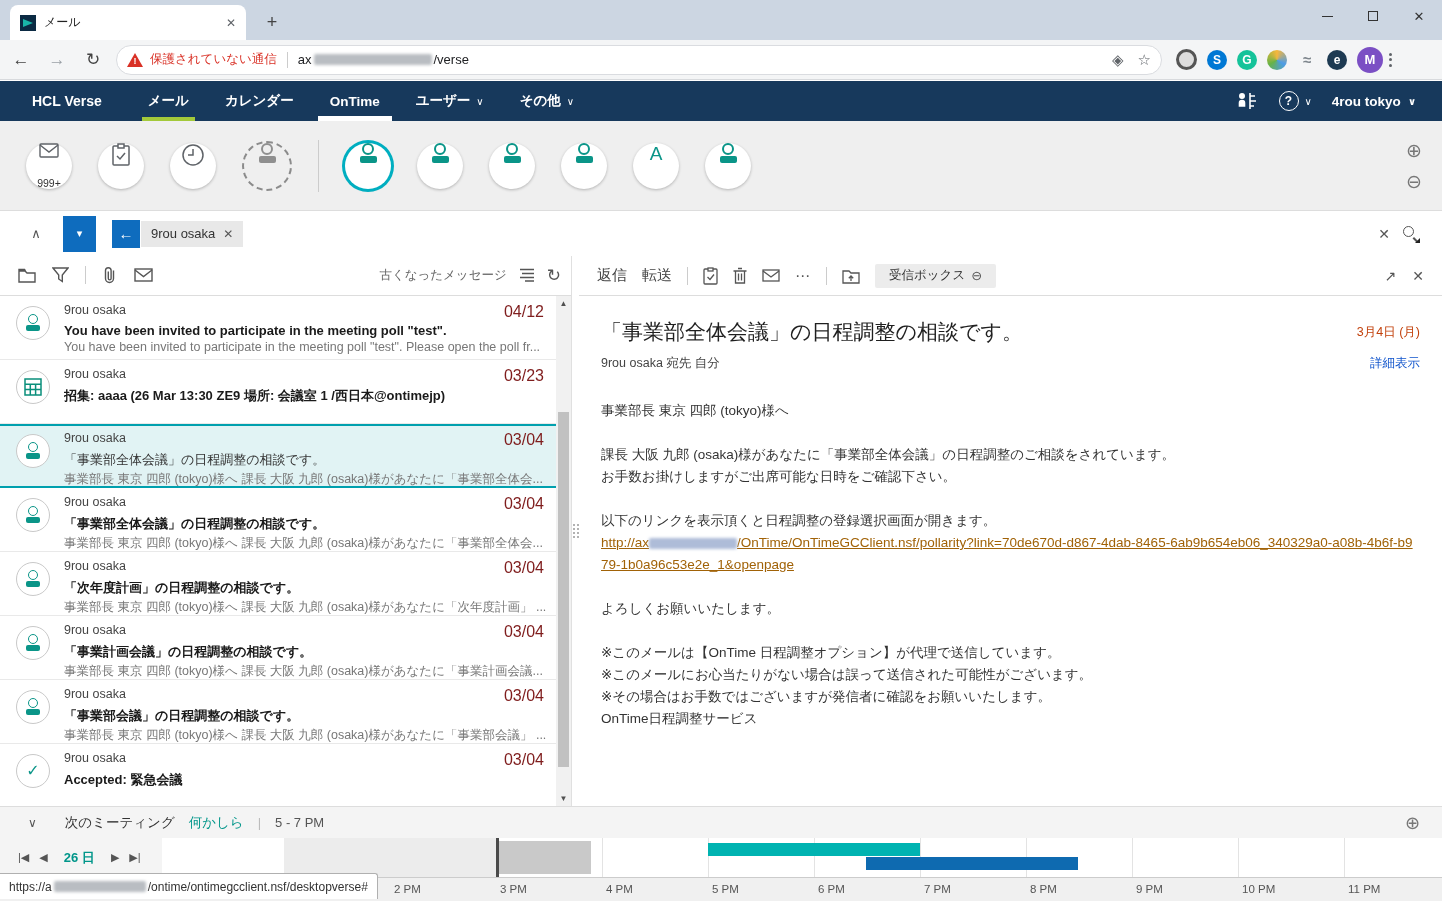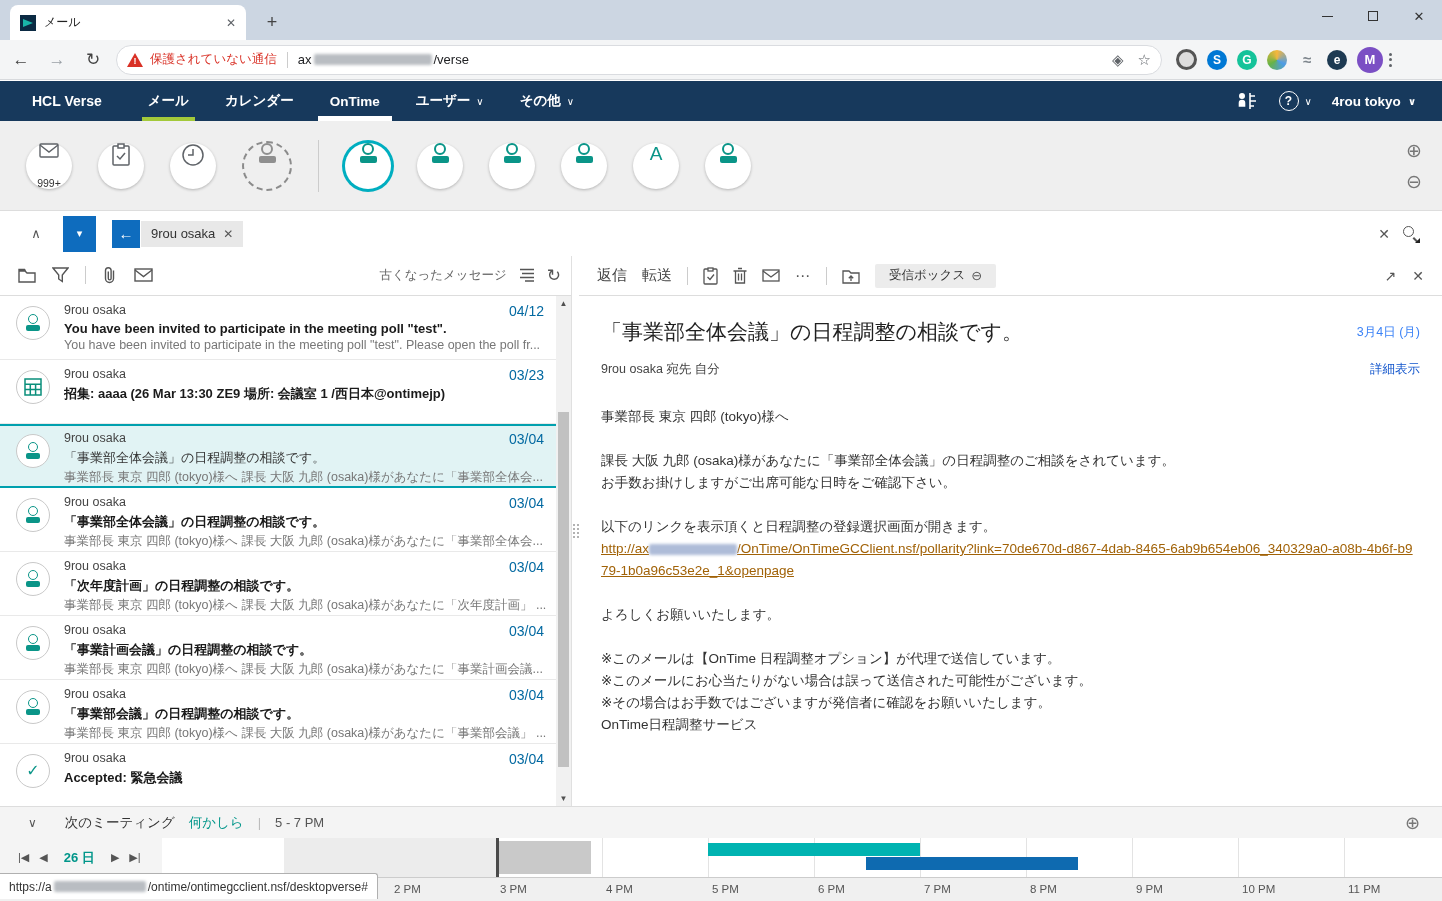--- a/index.html
+++ b/index.html
@@ -95,21 +95,21 @@
   .maillist { flex:1 1 auto; overflow:hidden; }
   .mail-item { height:64px; padding:7px 8px 0 16px; position:relative; display:flex; gap:14px; border-bottom:1px solid #e9e9e9; background:#fff; }
   .mail-item.selected { background:#e1f3f4; border-top:2px solid #00a0ae; border-bottom:2px solid #00a0ae; padding-top:5px; }
   .mi-avatar { width:34px; height:34px; border:1px solid #c9c9c9; border-radius:50%; background:#fff; display:flex; align-items:center; justify-content:center; flex:0 0 auto; margin-top:3px; }
   .mi-avatar .pg .h { width:10px; height:10px; border-width:1.7px; }
   .mi-avatar .pg .b { width:14px; height:6px; }
   .mi-check { color:#0a9588; font-size:16px; }
   .mi-main { flex:1 1 auto; overflow:hidden; }
   .mi-top { display:flex; }
   .mi-sender { font-size:12.5px; color:#444; }
-  .mi-date { margin-left:auto; font-size:14px; color:#0369a1; padding-right:4px; }
+  .mi-date { margin-left:auto; font-size:16px; color:#7f1d1d; padding-right:4px; }
   .mi-subject { font-size:13px; color:#1a1a1a; font-weight:bold; white-space:nowrap; overflow:hidden; text-overflow:ellipsis; margin-top:2px; }
   .mi-subject.read { font-weight:normal; color:#333; }
   .mi-preview { font-size:12.5px; color:#777; white-space:nowrap; overflow:hidden; margin-top:2px; }
   
   .scrollbar { width:15px; background:#f1f1f1; display:flex; flex-direction:column; align-items:center; }
   .sb-arrow { font-size:8px; color:#505050; height:15px; display:flex; align-items:center; }
   .sb-track { flex:1 1 auto; width:100%; position:relative; }
   .sb-thumb { position:absolute; left:2px; right:2px; top:21%; height:74%; background:#c1c1c1; }
   
   .panedivider { width:7px; background:#fff; display:flex; align-items:center; justify-content:center; }
@@ -121,22 +121,22 @@
   .rp-toolbar { height:40px; border-bottom:1px solid #ddd; display:flex; align-items:center; padding:0 18px; gap:15px; }
   .rp-link { font-size:15px; color:#444; }
   .vdiv { width:1px; height:18px; background:#ccc; }
   .more-dots { font-size:15px; color:#555; letter-spacing:1px; }
   .folder-chip { background:#ececec; border-radius:2px; height:24px; display:flex; align-items:center; gap:6px; padding:0 14px; font-size:12.5px; color:#333; }
   .fc-minus { font-size:13px; color:#555; }
   .rp-right { margin-left:auto; display:flex; gap:16px; color:#555; font-size:14px; }
   .rp-scroll { flex:1 1 auto; padding:22px 22px 0 22px; overflow:hidden; }
   .rp-head { display:flex; align-items:flex-start; }
   .rp-subject { font-size:21px; color:#1f1f1f; flex:1 1 auto; }
-  .rp-date { font-size:12.5px; color:#3b82f6; white-space:nowrap; margin-left:32px; padding-top:6px; }
-  .rp-fromline { display:flex; margin-top:15px; }
+  .rp-date { font-size:12.5px; color:#c2410c; white-space:nowrap; margin-left:32px; padding-top:6px; }
+  .rp-fromline { display:flex; margin-top:9px; }
   .rp-from { font-size:12.5px; color:#444; }
   .rp-details { margin-left:auto; font-size:12.5px; color:#1155cc; }
   .rp-body { margin-top:28px; font-size:13.5px; line-height:22px; color:#333; max-width:812px; }
   .rp-body p { margin:0; }
   .rp-body p.gap { margin-top:22px; }
   .maillink { color:#a16207; text-decoration:underline; word-break:break-all; }
   .sig { margin-top:66px; }
 
   
   .meetingbar { position:absolute; left:0; top:806px; width:1442px; height:32px; background:#f4f4f4; border-top:1px solid #ddd; display:flex; align-items:center; }

